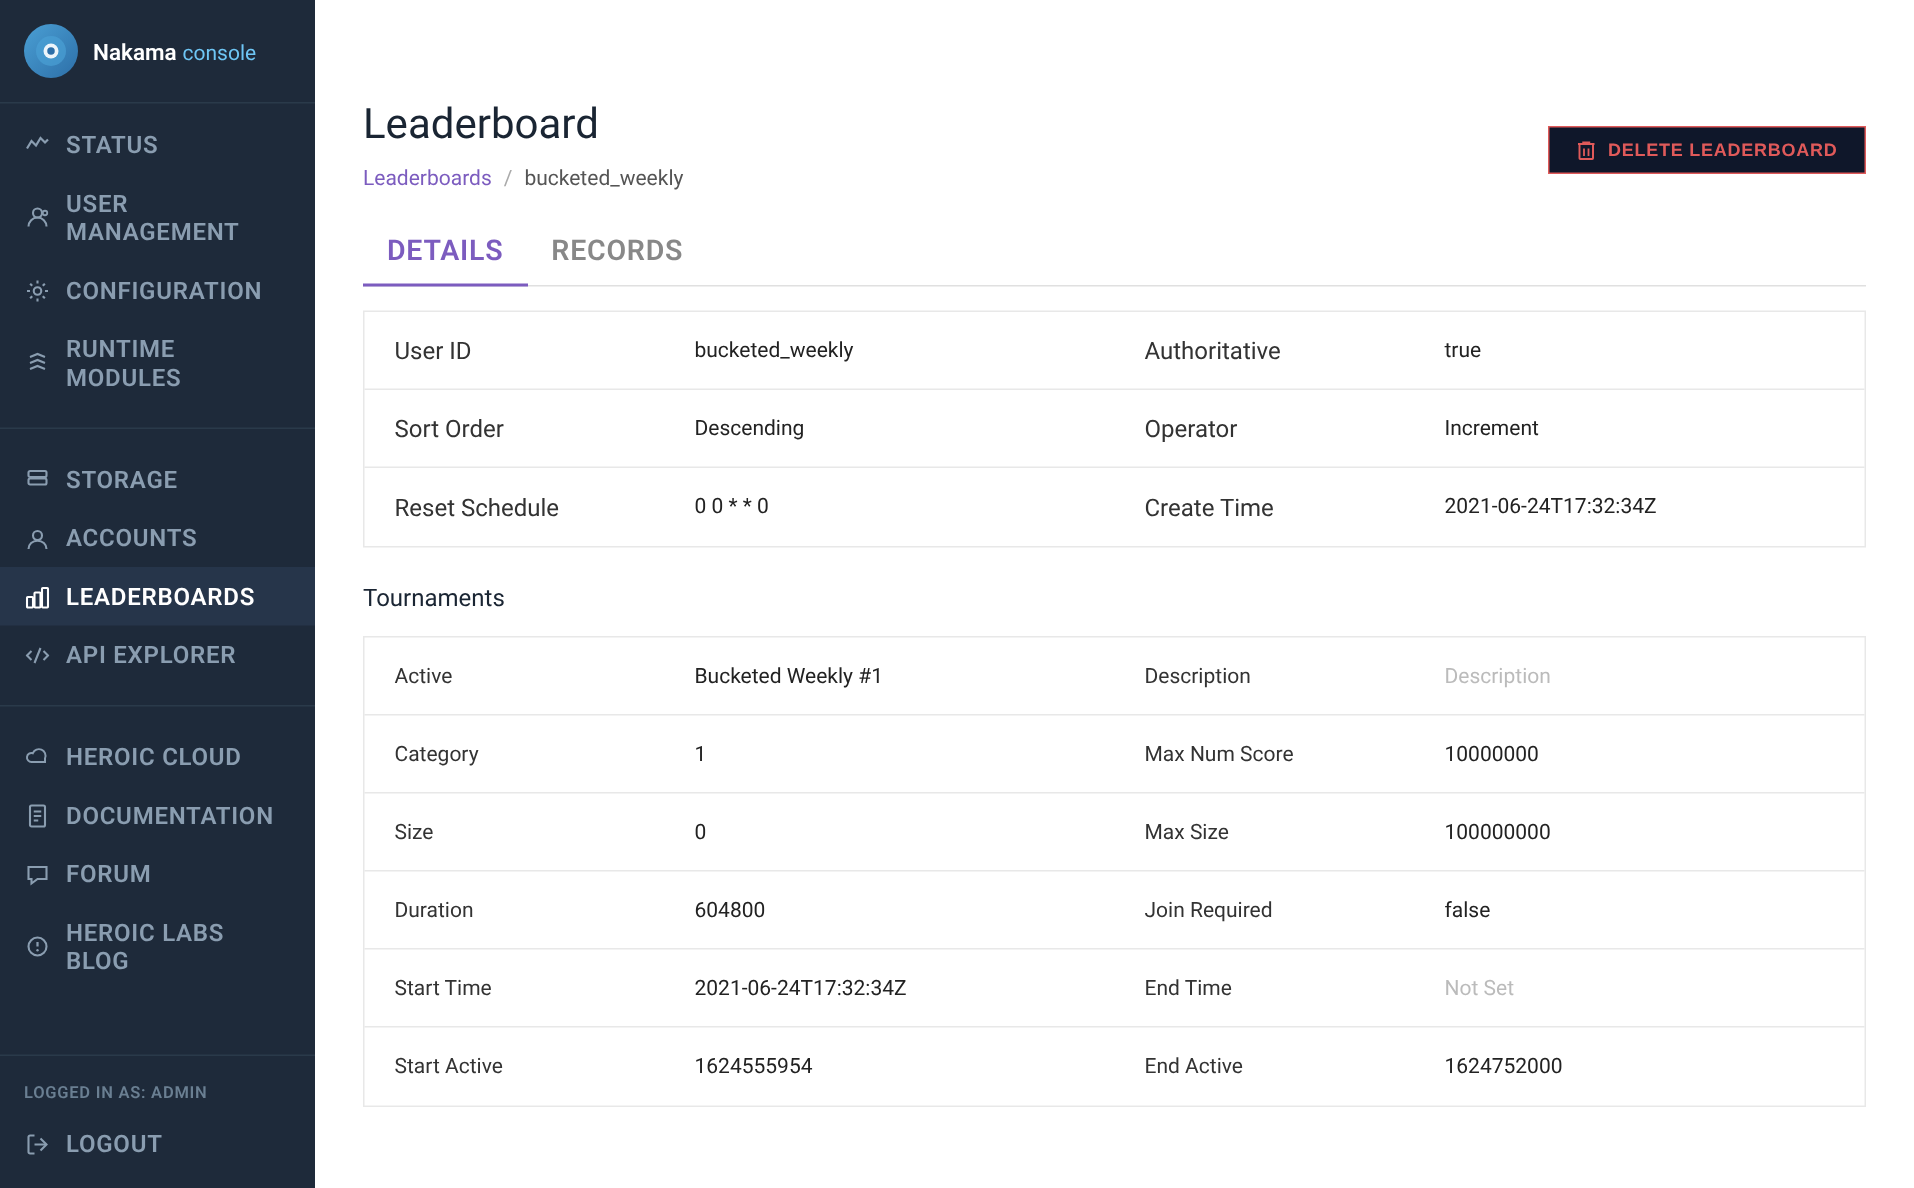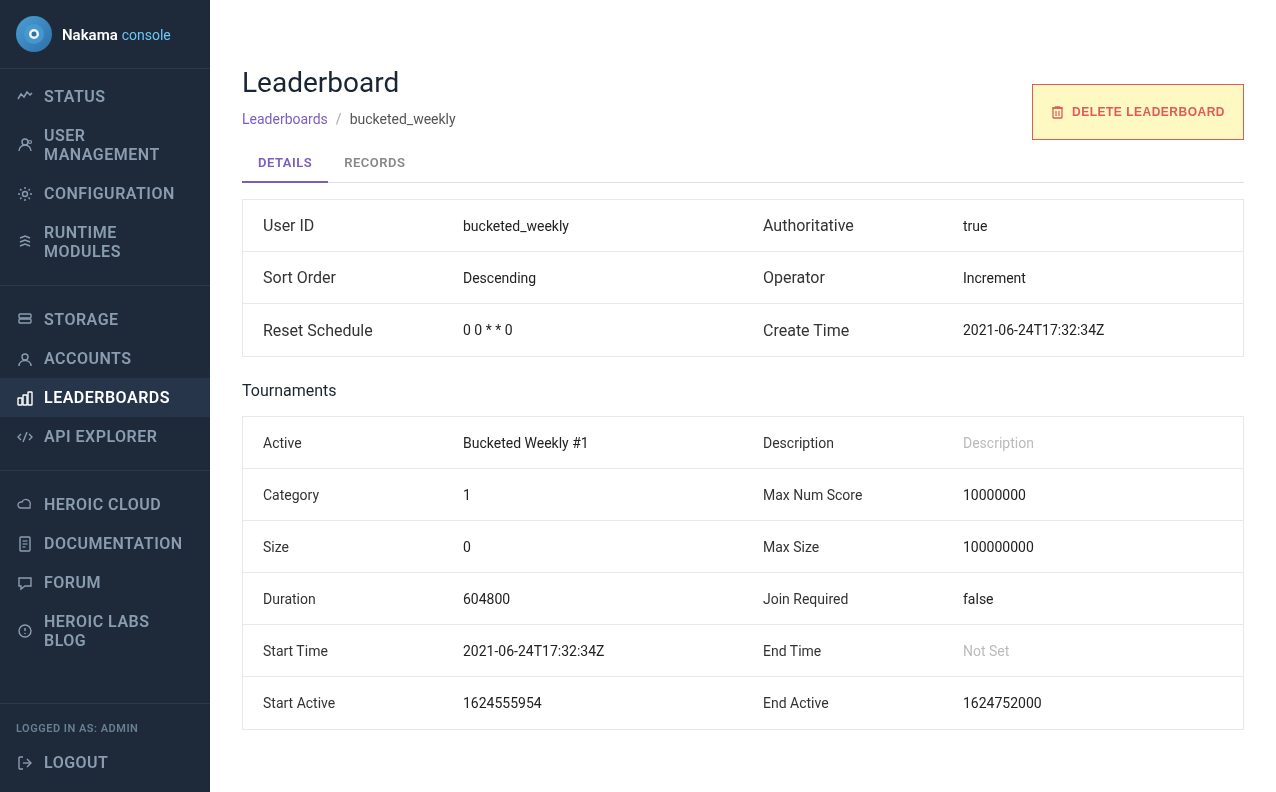--- a/index.html
+++ b/index.html
@@ -132,22 +132,22 @@
     .breadcrumb-current {
       color: #555;
     }
 
     .delete-button {
       position: absolute;
       right: 32px;
       top: 84px;
       border: 1px solid #e05a5a;
       color: #e05a5a;
-      background: #fef9c3;
-      padding: 20px 18px;
+      background: #0f172a;
+      padding: 8px 18px;
       font-size: 12px;
       font-weight: 600;
       letter-spacing: 0.5px;
       cursor: pointer;
       display: flex;
       align-items: center;
       gap: 8px;
       text-transform: uppercase;
     }
 
@@ -160,21 +160,21 @@
     
     .tabs {
       display: flex;
       border-bottom: 1px solid #e0e0e0;
       margin: 0 32px;
       gap: 0;
     }
 
     .tab {
       padding: 12px 16px;
-      font-size: 13px;
+      font-size: 19px;
       font-weight: 600;
       letter-spacing: 0.5px;
       color: #888;
       cursor: pointer;
       text-transform: uppercase;
       position: relative;
     }
 
     .tab.active {
       color: #7c5cbf;

